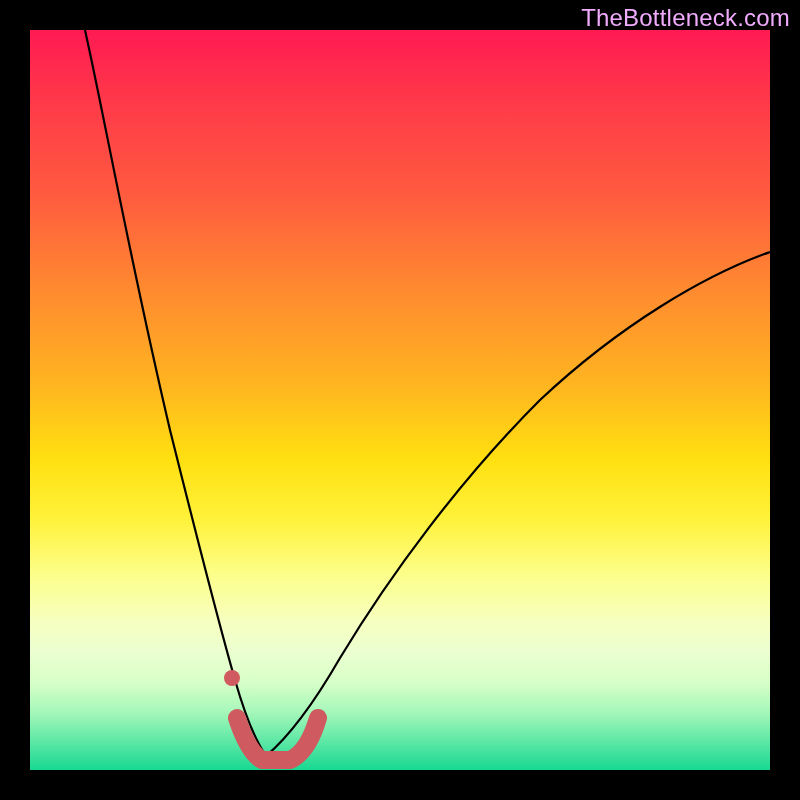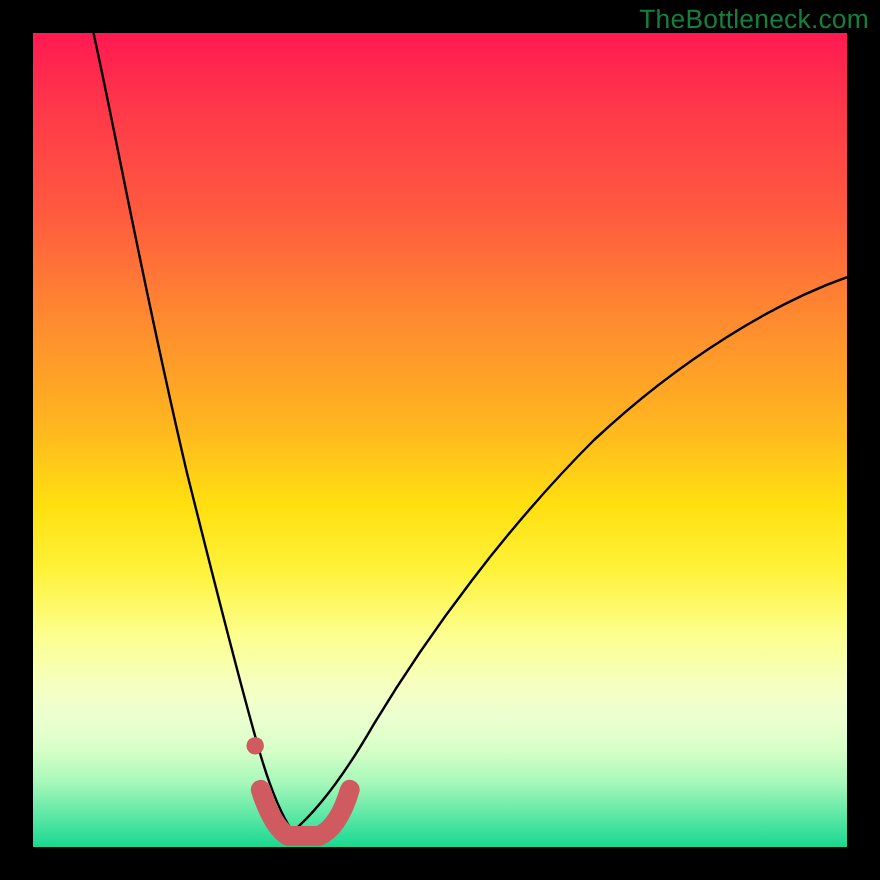--- a/index.html
+++ b/index.html
@@ -39,21 +39,21 @@
       #d8ffc8 88%,
       #a8f8ba 92%,
       #60e8a6 96%,
       #18d892 100%
     );
   }
   .watermark {
     position: absolute;
     top: 4px;
     right: 10px;
-    color: #15803d;
+    color: #f0abfc;
     font-size: 24px;
     font-weight: 500;
     letter-spacing: 0.2px;
   }
   svg.curves {
     position: absolute;
     left: 0;
     top: 0;
     width: 740px;
     height: 740px;

